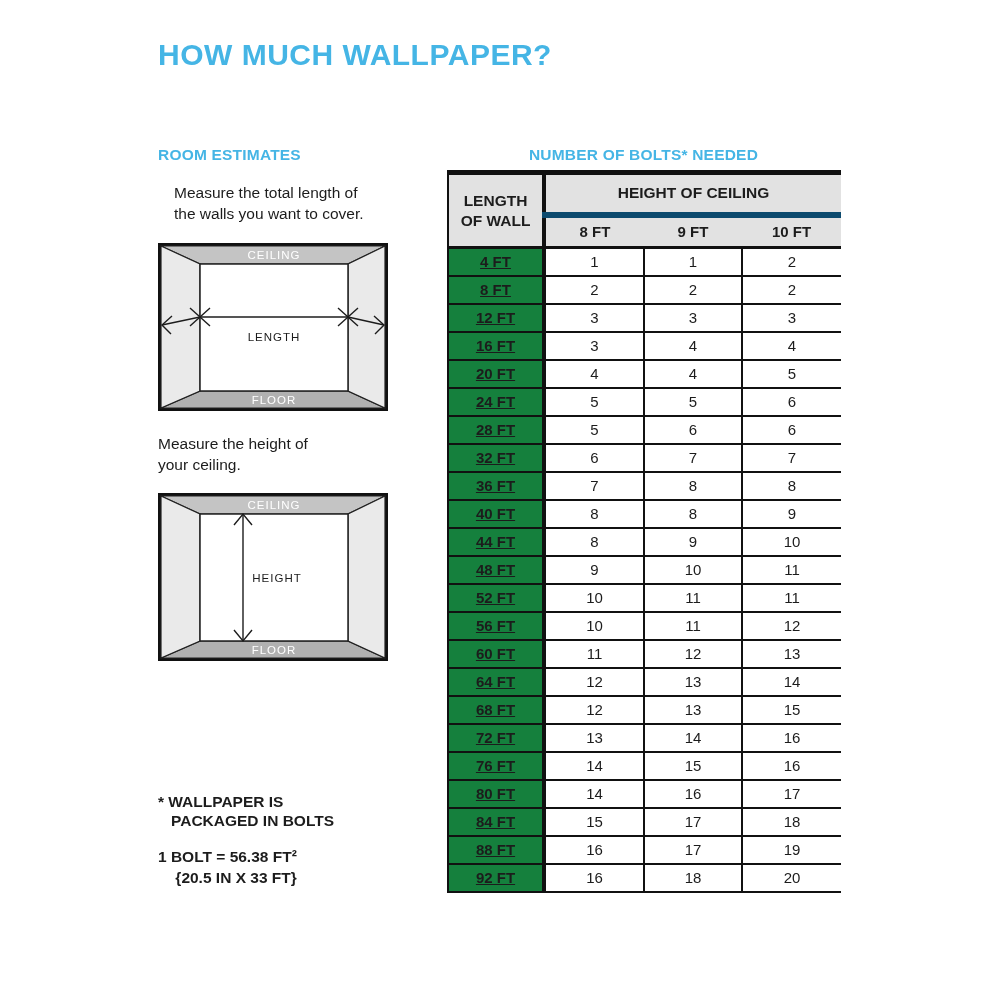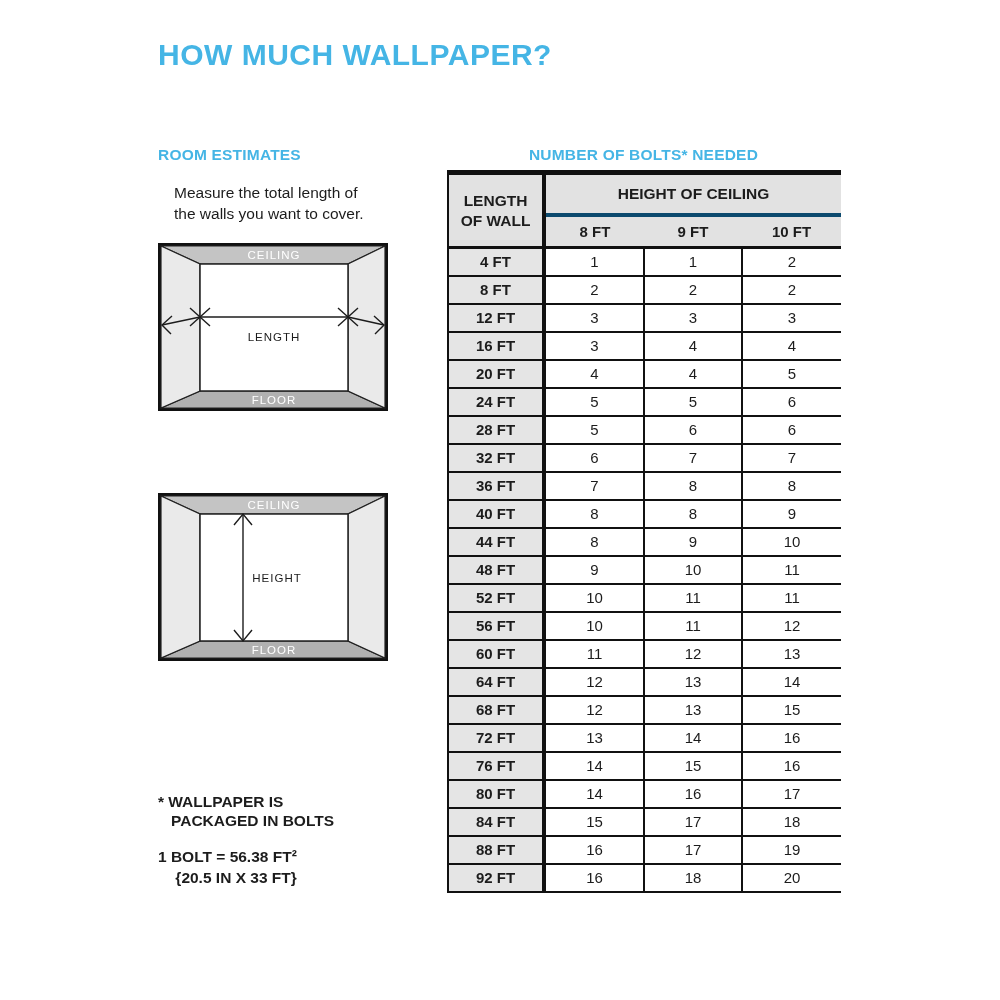--- a/index.html
+++ b/index.html
@@ -84,37 +84,38 @@
     background: #e2e2e2;
     border-right: 4px solid #111;
     border-bottom: 3px solid #111;
     font-weight: bold;
     font-size: 15.5px;
     line-height: 20px;
     white-space: pre-line;
   }
   .group-cell {
     background: #e2e2e2;
-    border-bottom: 4px solid #0c4a6e;
+    border-bottom: 6px solid #0c4a6e;
     font-weight: bold;
     font-size: 15.5px;
     height: 42px;
   }
   .sub-cell {
     background: #e2e2e2;
     border-bottom: 3px solid #111;
     font-weight: bold;
     height: 33px;
   }
   .bolts-table tbody th {
-    background: #e5e5e5;
+    background: #15803d;
     border-right: 4px solid #111;
     border-bottom: 2px solid #111;
     font-weight: bold;
     height: 28px;
+    text-decoration: underline;
   }
   .bolts-table tbody td {
     background: #ffffff;
     border-bottom: 2px solid #111;
     font-weight: normal;
   }
   .bolts-table tbody td:not(:last-child) { border-right: 2px solid #111; }
   
   .diag-strip-label { fill: #ffffff; font-size: 11.5px; letter-spacing: 1px; font-family: "Liberation Sans", sans-serif; }
   .diag-dim-label { fill: #1c1c1c; font-size: 11.5px; letter-spacing: 1px; font-family: "Liberation Sans", sans-serif; }
@@ -148,20 +149,22 @@
       <line x1="32" y1="65" x2="52" y2="83"></line>
       <line x1="52" y1="65" x2="32" y2="83"></line>
       <line x1="180" y1="65" x2="200" y2="83"></line>
       <line x1="200" y1="65" x2="180" y2="83"></line>
       <polyline points="14,73 4,82 13,91"></polyline>
       <polyline points="216,73 226,82 217,91"></polyline>
     </g>
     <text x="116" y="98" text-anchor="middle" class="diag-dim-label">LENGTH</text>
   </svg>
 
+  <p class="body-text step2">Measure the height of
+your ceiling.</p>
 
   <svg class="diagram diagram2" width="230" height="168" viewBox="0 0 230 168">
     <rect x="1.5" y="1.5" width="227" height="165" fill="#ffffff" stroke="#111" stroke-width="3"></rect>
     <polygon points="3,3 227,3 190,21 42,21" fill="#c4c4c4" stroke="#222" stroke-width="1.2"></polygon>
     <polygon points="3,165 227,165 190,148 42,148" fill="#b1b1b1" stroke="#222" stroke-width="1.2"></polygon>
     <polygon points="3,3 42,21 42,148 3,165" fill="#eaeaea" stroke="#222" stroke-width="1.2"></polygon>
     <polygon points="227,3 190,21 190,148 227,165" fill="#eaeaea" stroke="#222" stroke-width="1.2"></polygon>
     <rect x="42" y="21" width="148" height="127" fill="#ffffff" stroke="#222" stroke-width="1.5"></rect>
     <text x="116" y="16" text-anchor="middle" class="diag-strip-label">CEILING</text>
     <text x="116" y="161" text-anchor="middle" class="diag-strip-label">FLOOR</text>

